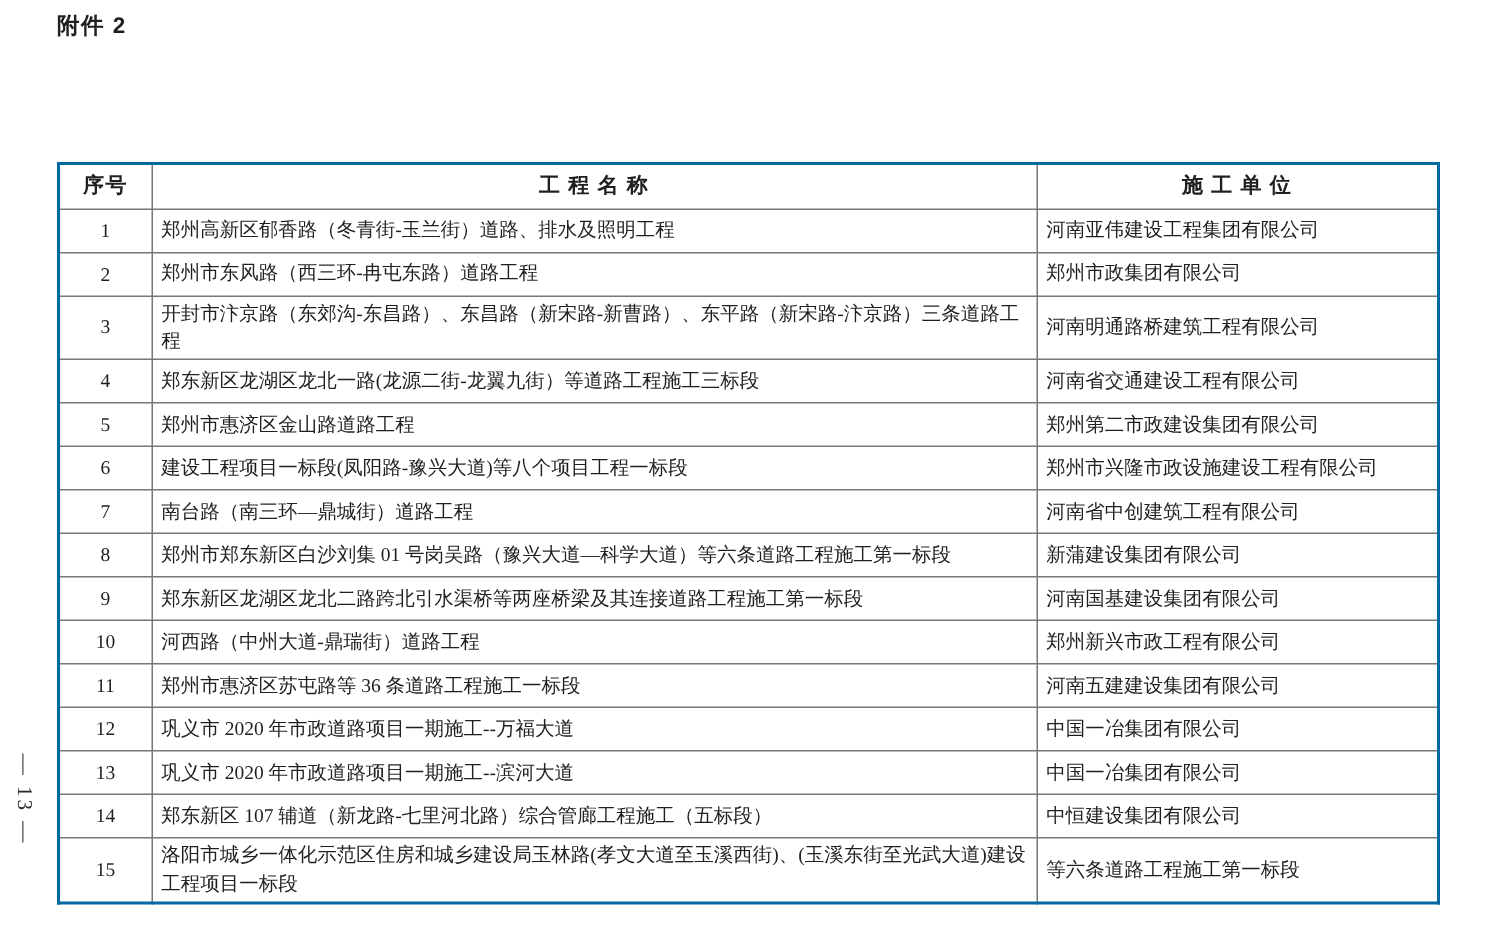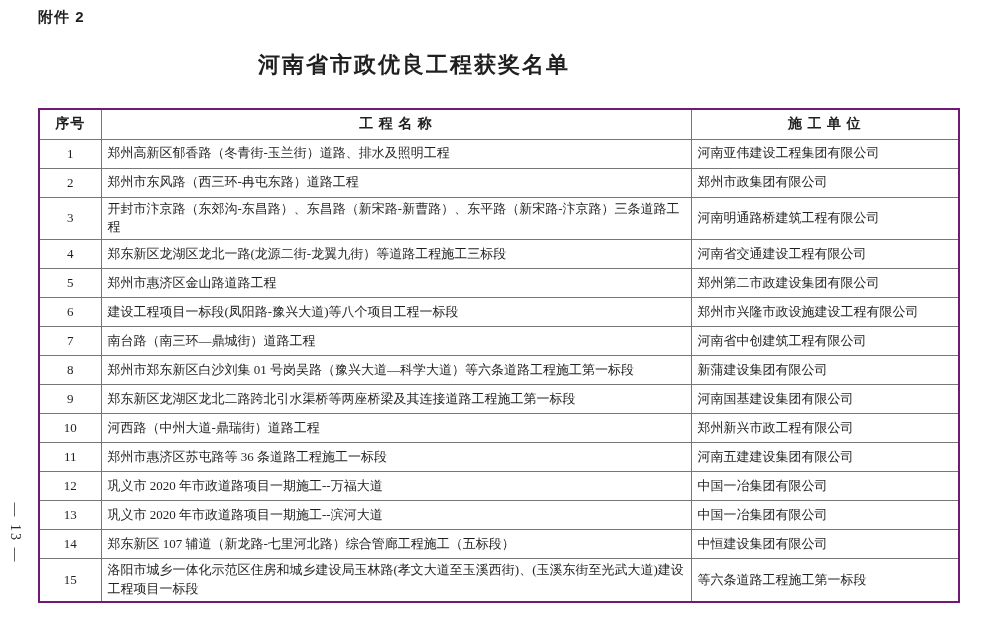--- a/index.html
+++ b/index.html
@@ -63,21 +63,21 @@
   }
   table.awards col.c-index   { width: 62px;  }
   table.awards col.c-project { width: 590px; }
   table.awards col.c-company { width: 268px; }
   table.awards th, table.awards td {
     border: 1px solid #777777;
     vertical-align: middle;
     background: #ffffff;
   }
   table.awards {
-    border: 2px solid #701a75;
+    border: 2px solid #0369a1;
   }
   table.awards thead tr { height: 30px; }
   table.awards tbody tr { height: 29px; }
   table.awards th {
     font-weight: bold;
     font-size: 14px;
     text-align: center;
     letter-spacing: 1px;
   }
   td.cell-index {
@@ -90,21 +90,20 @@
     line-height: 1.45;
   }
 </style>
 </head>
 <body>
 
 <div class="page">
 
   <div class="attachment">附件 2</div>
 
-  <div class="doc-title">河南省市政优良工程获奖名单</div>
 
   <div class="page-num">— 13 —</div>
 
   <table class="awards">
     <colgroup>
       <col class="c-index">
       <col class="c-project">
       <col class="c-company">
     </colgroup>
     <thead>

